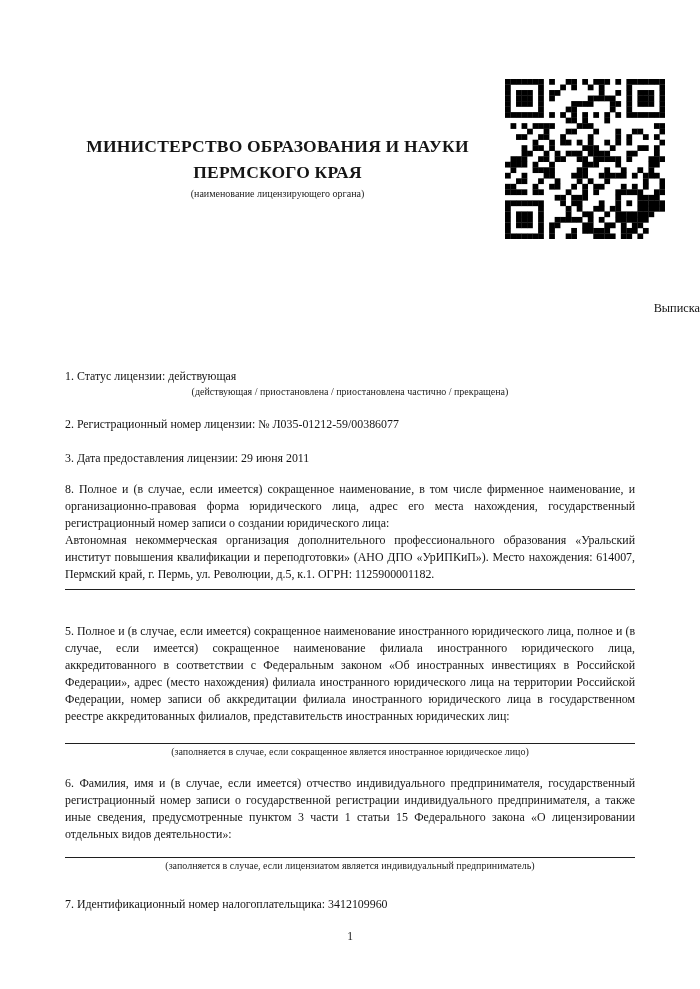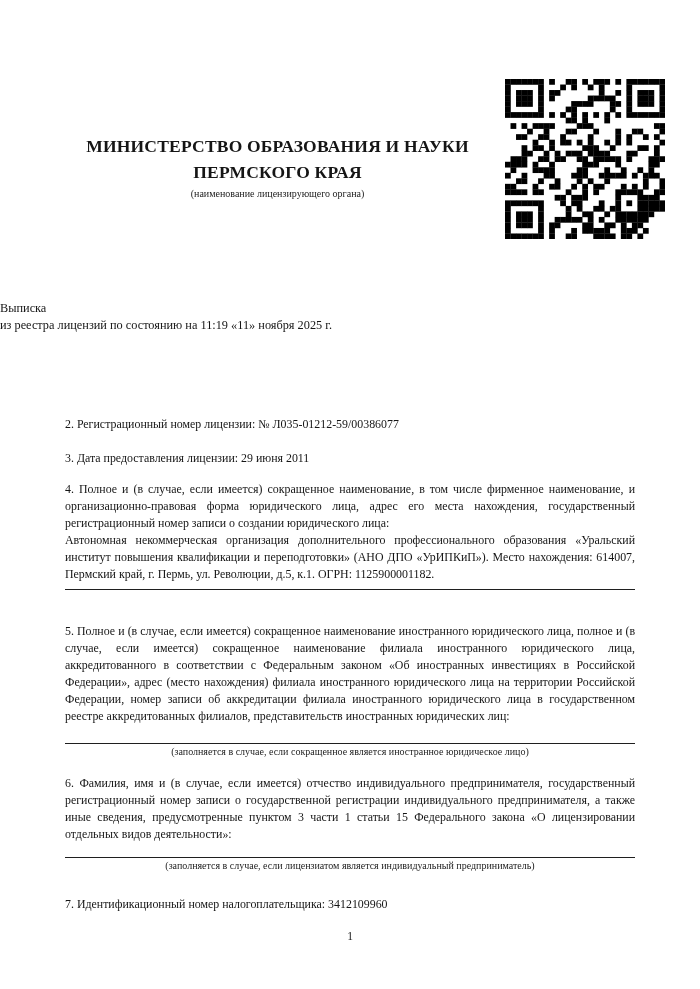--- a/index.html
+++ b/index.html
@@ -38,21 +38,21 @@
     top: 79px;
     width: 160px;
     height: 160px;
   }
   .qr-box svg { display: block; width: 160px; height: 160px; }
   .doc-title {
     position: absolute;
     left: 0;
     top: 300px;
     width: 700px;
-    text-align: left;
+    text-align: right;
     font-size: 12.3px;
     line-height: 17px;
   }
   .content { position: absolute; left: 65px; width: 570px; font-size: 11.9px; line-height: 17px; }
   .item-1 { top: 368px; }
   .item-2 { top: 416px; }
   .item-3 { top: 450px; }
   .item-4 { top: 481px; }
   .item-5 { top: 623px; }
   .item-6 { top: 775px; }
@@ -481,34 +481,37 @@
         <rect x="99.31" y="154.48" width="5.77" height="5.77" fill="#000000"></rect>
         <rect x="104.83" y="154.48" width="5.77" height="5.77" fill="#000000"></rect>
         <rect x="115.86" y="154.48" width="5.77" height="5.77" fill="#000000"></rect>
         <rect x="121.38" y="154.48" width="5.77" height="5.77" fill="#000000"></rect>
         <rect x="132.41" y="154.48" width="5.77" height="5.77" fill="#000000"></rect>
       </svg>
     </div>
 
   <div class="doc-title">
     <div>Выписка</div>
-    <div>из реестра лицензий по состоянию на 11:19 «11» ноября 2025 г.</div>
-  </div>
-
+  </div>
+
+  <div class="content item-1">
+    <div>1. Статус лицензии: действующая</div>
+    <div class="sub-caption">(действующая / приостановлена / приостановлена частично / прекращена)</div>
+  </div>
 
   <div class="content item-2">
     <div>2. Регистрационный номер лицензии: № Л035-01212-59/00386077</div>
   </div>
 
   <div class="content item-3">
     <div>3. Дата предоставления лицензии: 29 июня 2011</div>
   </div>
 
   <div class="content item-4">
-    <div class="just">4. Полное и (в случае, если имеется) сокращенное наименование, в том числе фирменное наименование, и организационно-правовая форма юридического лица, адрес его места нахождения, государственный регистрационный номер записи о создании юридического лица:</div>
+    <div class="just">8. Полное и (в случае, если имеется) сокращенное наименование, в том числе фирменное наименование, и организационно-правовая форма юридического лица, адрес его места нахождения, государственный регистрационный номер записи о создании юридического лица:</div>
     <div class="just">Автономная некоммерческая организация дополнительного профессионального образования «Уральский институт повышения квалификации и переподготовки» (АНО ДПО «УрИПКиП»). Место нахождения: 614007, Пермский край, г. Пермь, ул. Революции, д.5, к.1. ОГРН: 1125900001182.</div>
     <div class="fill-line rule-m4"></div>
   </div>
 
   <div class="content item-5">
     <div class="just">5. Полное и (в случае, если имеется) сокращенное наименование иностранного юридического лица, полное и (в случае, если имеется) сокращенное наименование филиала иностранного юридического лица, аккредитованного в соответствии с Федеральным законом «Об иностранных инвестициях в Российской Федерации», адрес (место нахождения) филиала иностранного юридического лица на территории Российской Федерации, номер записи об аккредитации филиала иностранного юридического лица в государственном реестре аккредитованных филиалов, представительств иностранных юридических лиц:</div>
     <div class="fill-line rule-m5"></div>
     <div class="sub-caption caption-mt">(заполняется в случае, если сокращенное является иностранное юридическое лицо)</div>
   </div>
 

